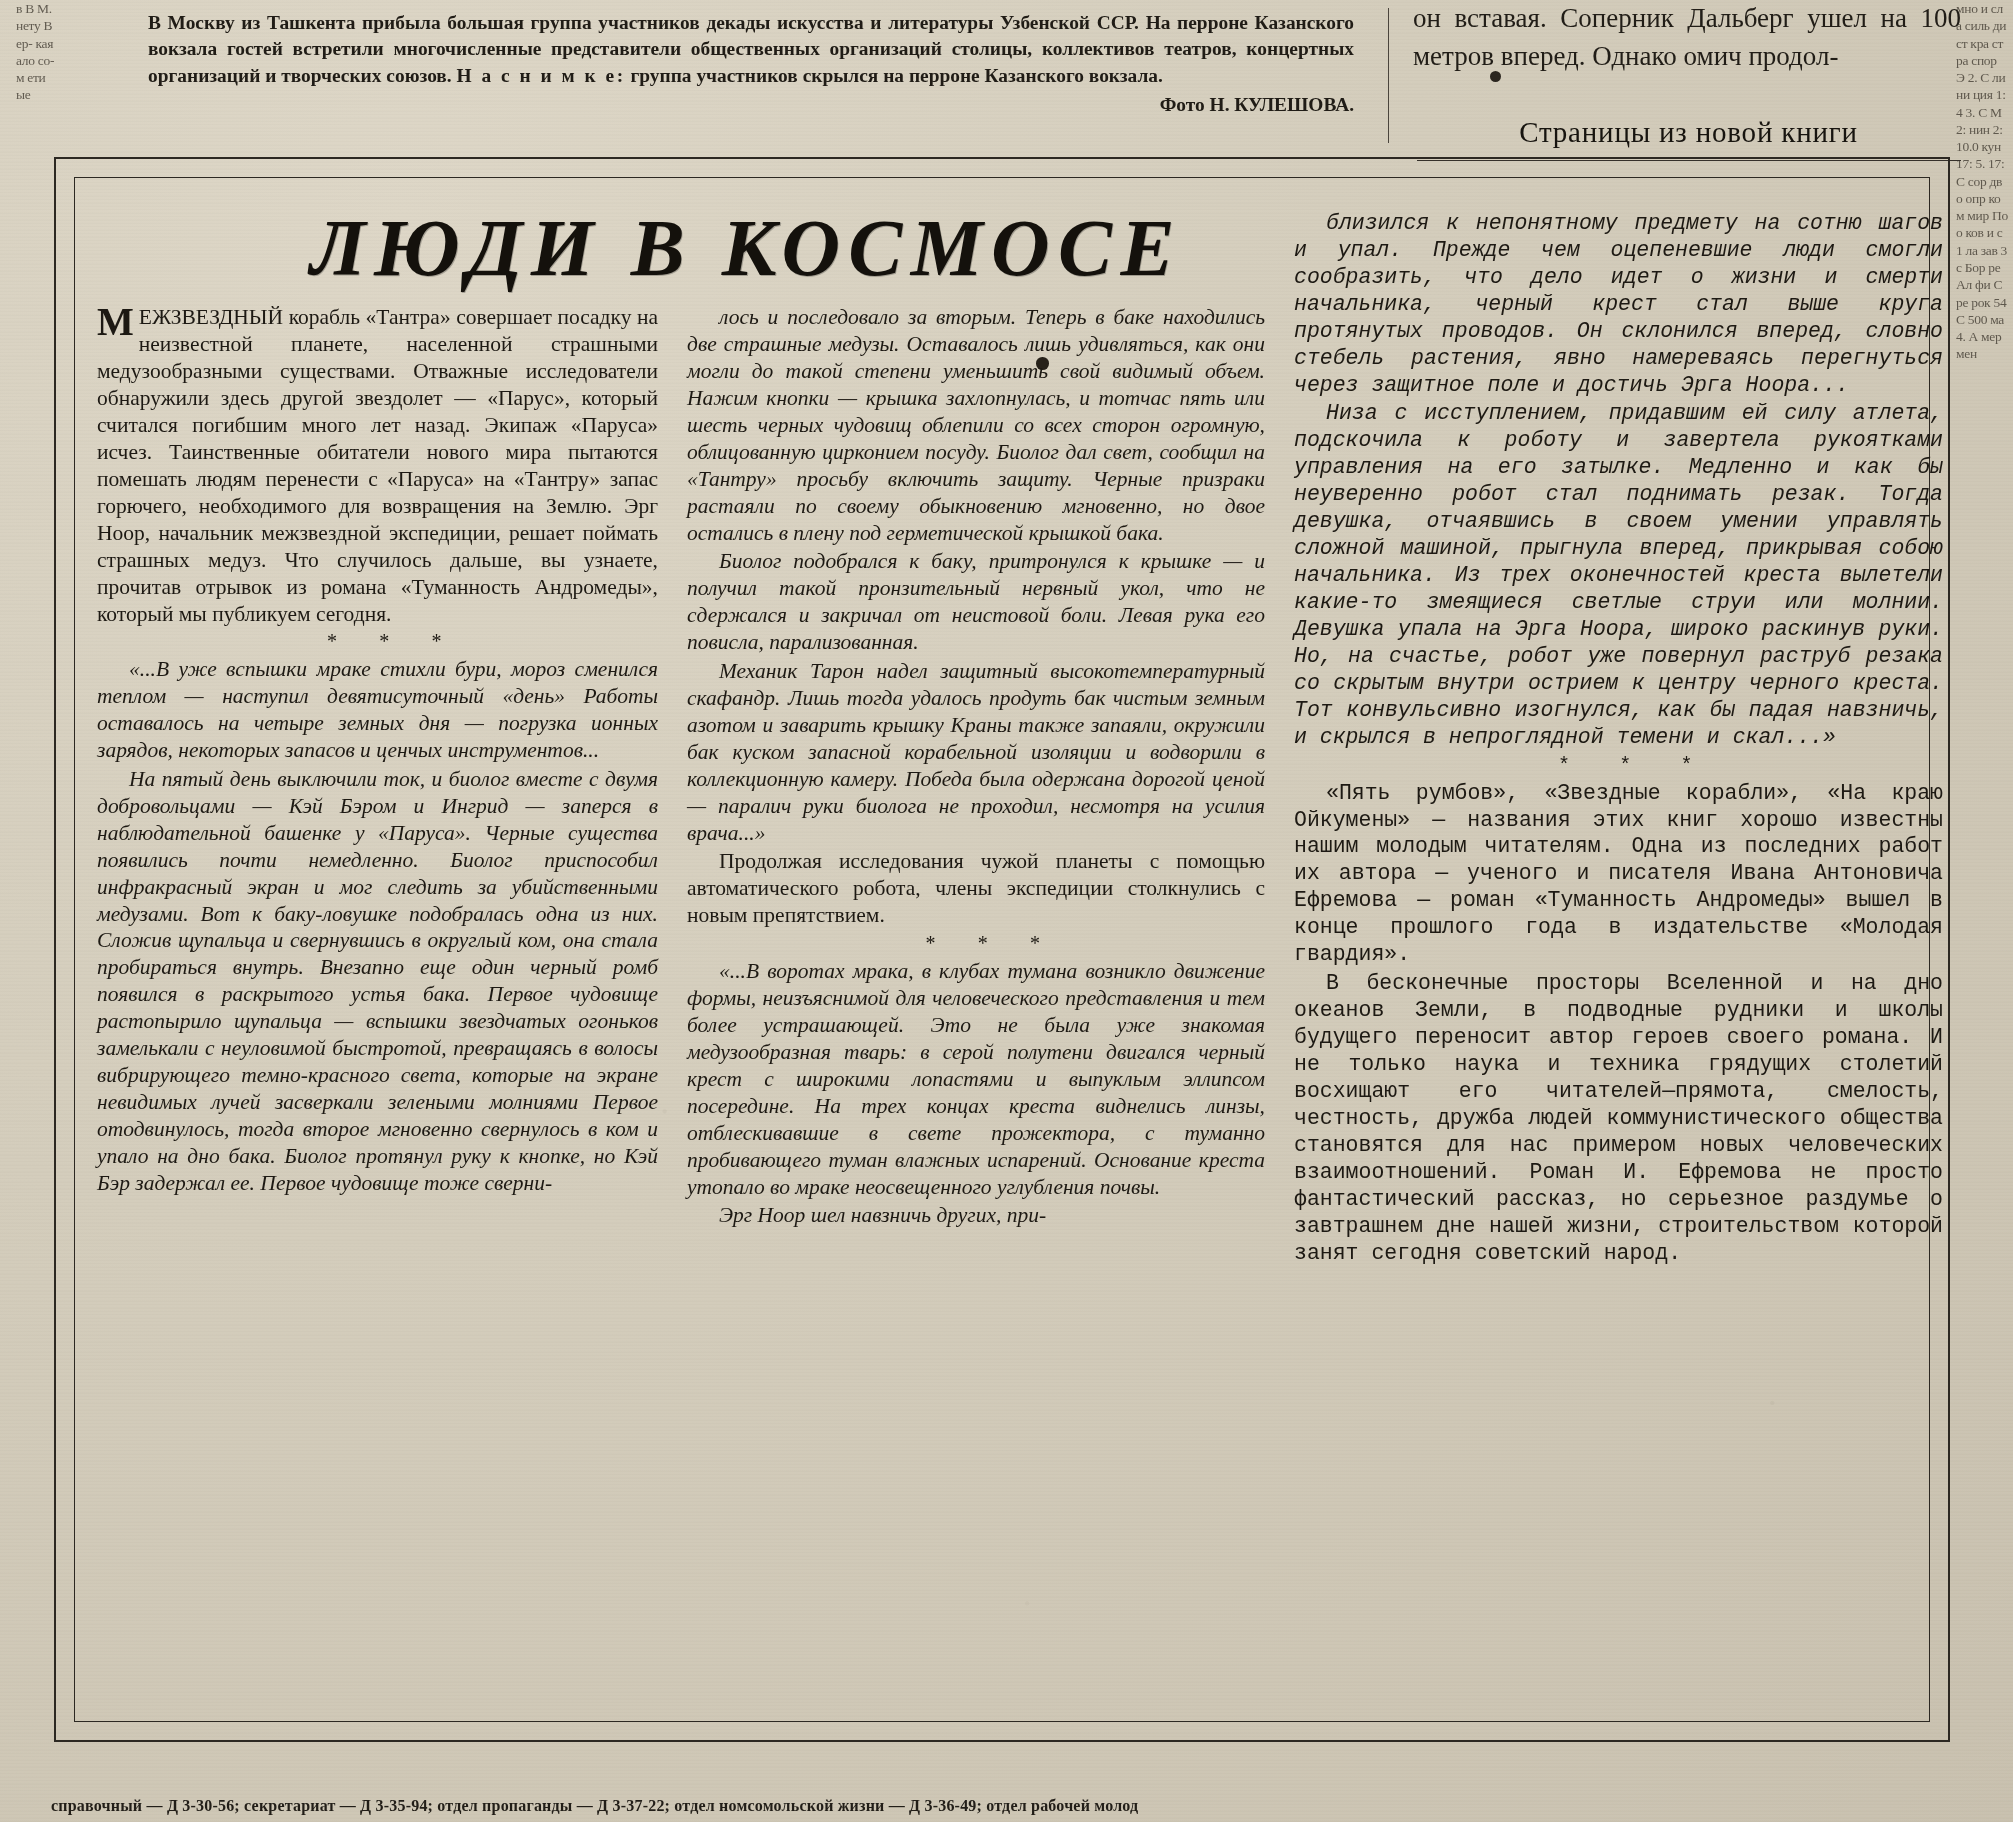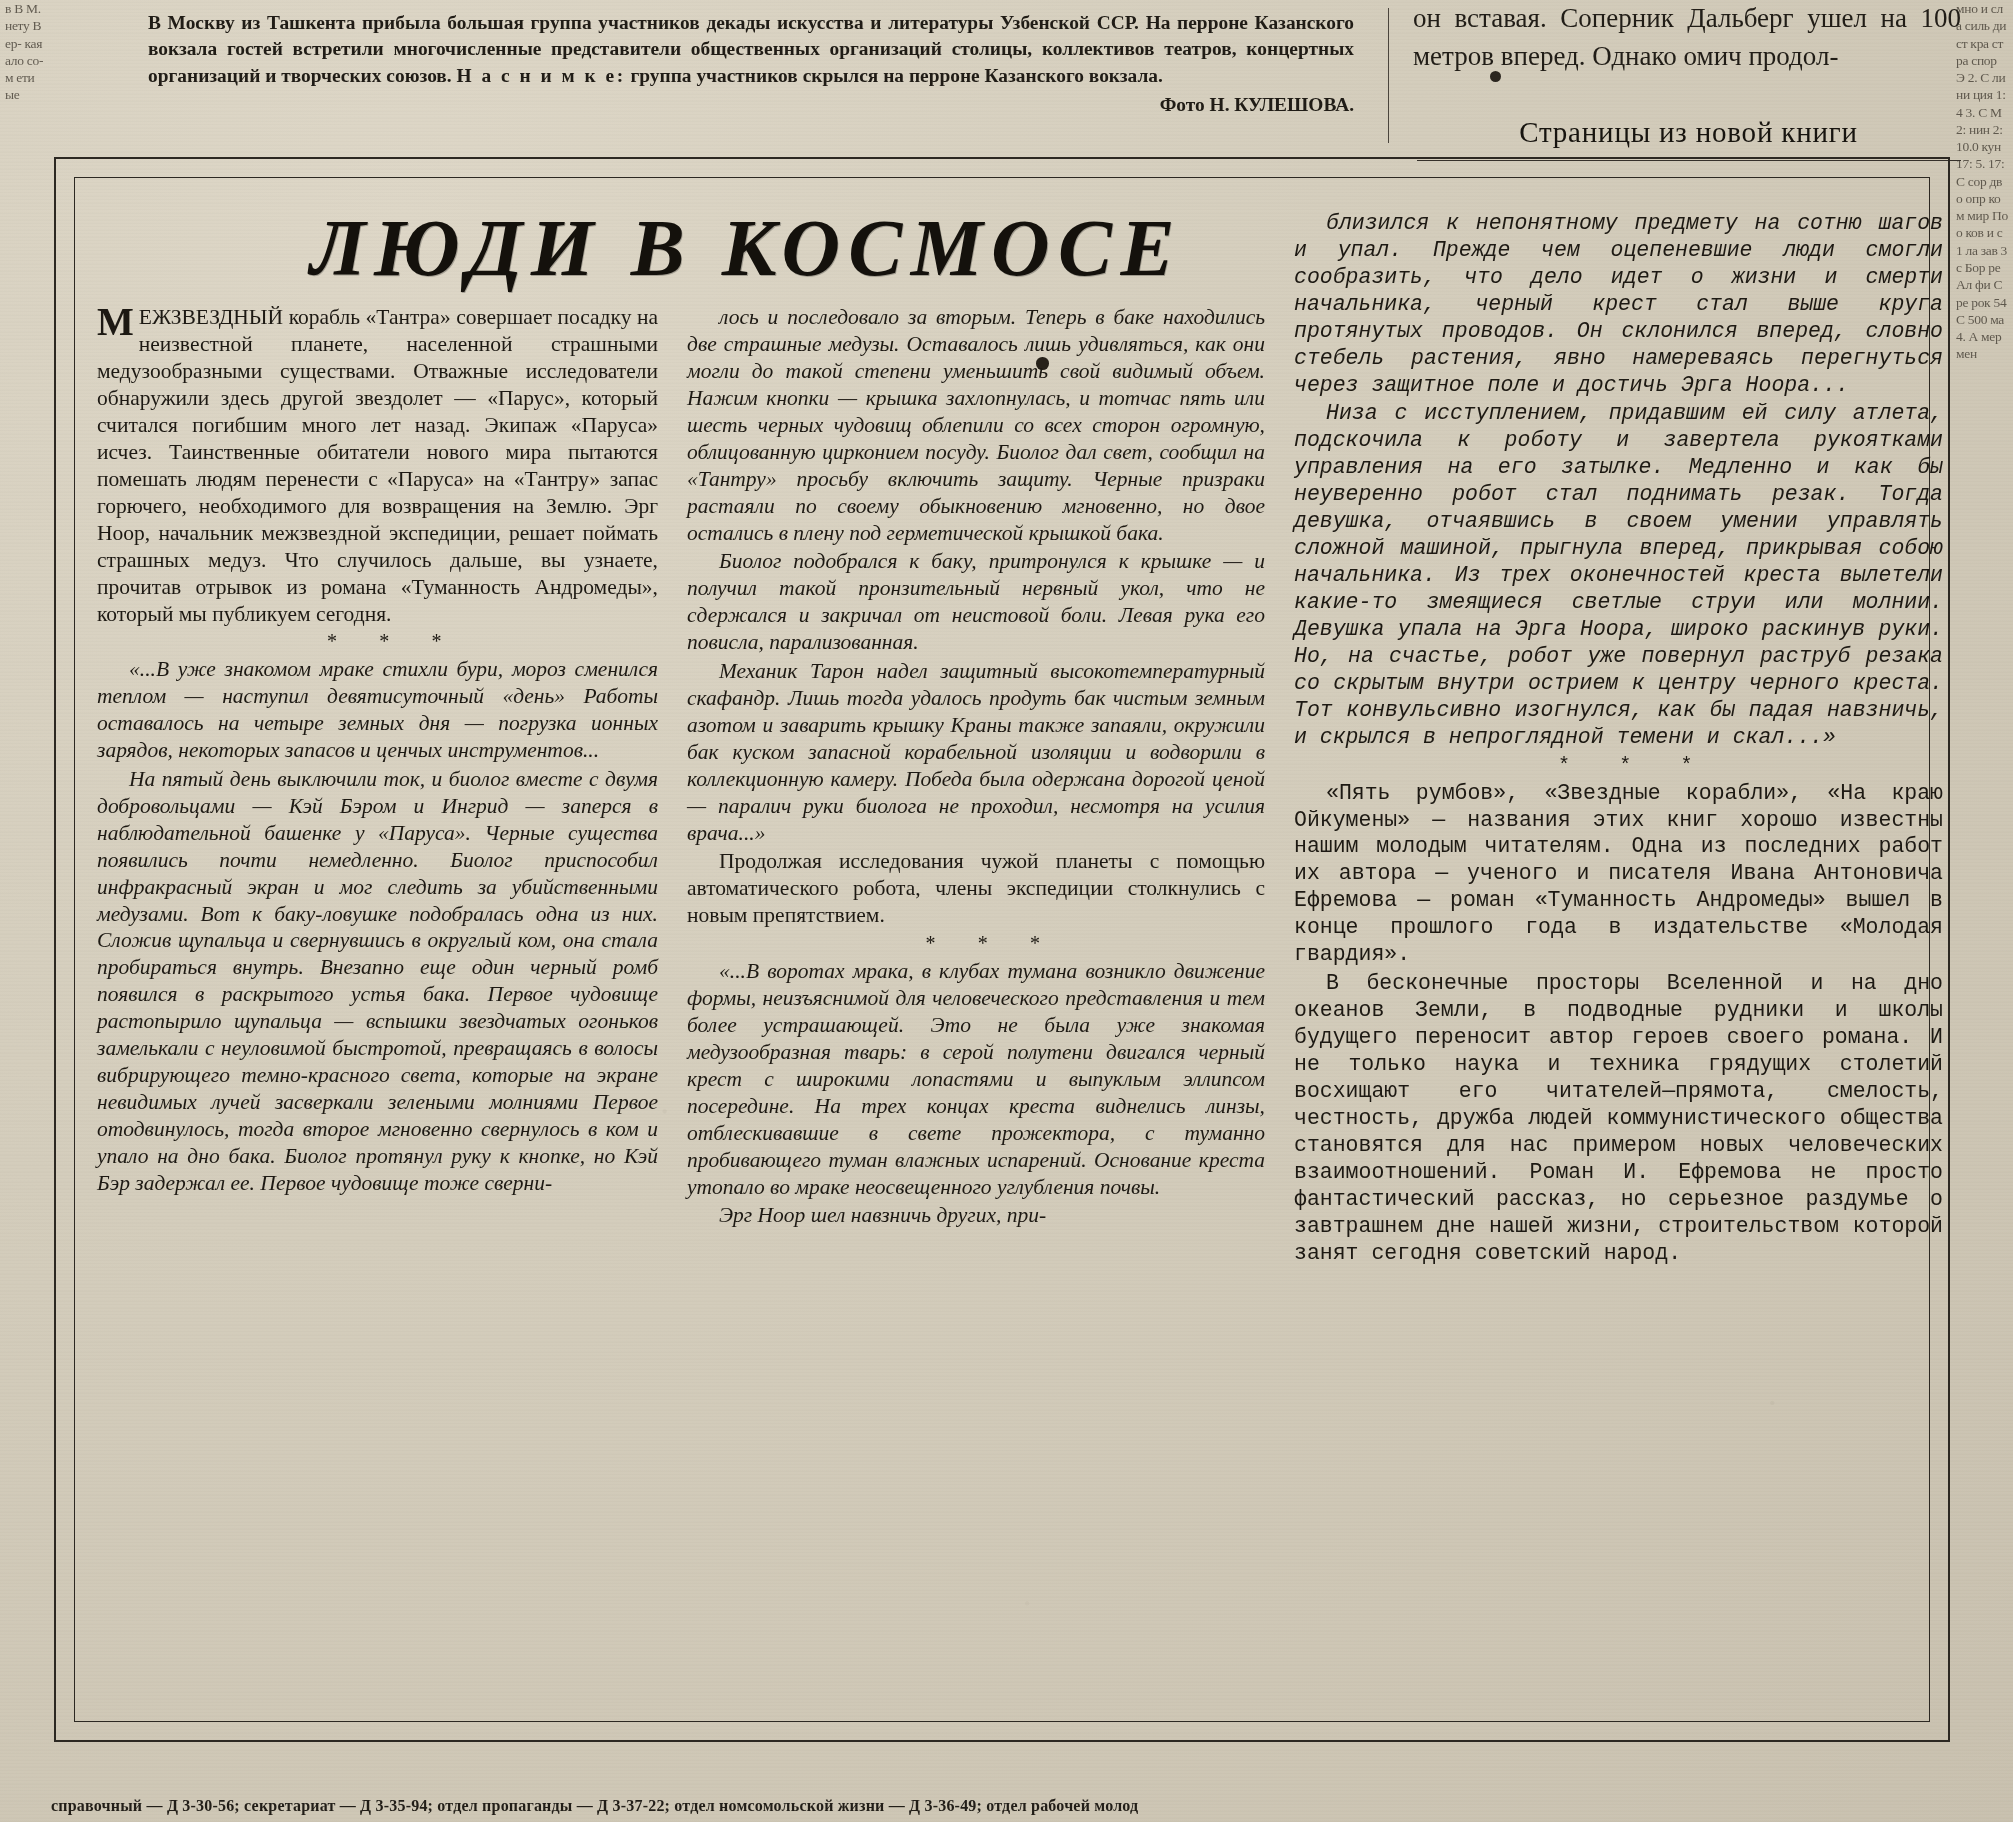--- a/index.html
+++ b/index.html
@@ -46,21 +46,21 @@
     width: 39px;
     height: 1822px;
     font-size: 13.5px;
     line-height: 1.28;
     color: #3a342b;
     opacity: .75;
     overflow: hidden;
     letter-spacing: -0.3px;
     word-break: break-all;
   }
-  .edge-left { left: 5px; }
+  .edge-left { left: 16px; }
   .edge-right { right: 6px; width: 52px; margin-left: 8px; }
 
   
   .top-strip {
     position: absolute;
     top: 0;
     left: 51px;
     right: 67px;
     height: 148px;
   }
@@ -259,21 +259,21 @@
       <div class="hl-wrap">
         <h1 class="headline">ЛЮДИ В КОСМОСЕ</h1>
       </div>
 
       <div class="bullet-top"></div>
 
       <div class="cols">
         <div class="col c1">
             <p class="noind"><span class="dropcap">М</span>ЕЖЗВЕЗДНЫЙ корабль «Тантра» совершает посадку на неизвестной планете, населенной страшными медузообразными существами. Отважные исследователи обнаружили здесь другой звездолет — «Парус», который считался погибшим много лет назад. Экипаж «Паруса» исчез. Таинственные обитатели нового мира пытаются помешать людям перенести с «Паруса» на «Тантру» запас горючего, необходимого для возвращения на Землю. Эрг Ноор, начальник межзвездной экспедиции, решает поймать страшных медуз. Что случилось дальше, вы узнаете, прочитав отрывок из романа «Туманность Андромеды», который мы публикуем сегодня.</p>
             <p class="stars">* * *</p>
-            <p class="ital">«...В уже знакомом мраке стихли бури, мороз сменился теплом — наступил девятисуточный «день» Работы оставалось на четыре земных дня — погрузка ионных зарядов, некоторых запасов и ценчых инструментов...</p>
+            <p class="ital">«...В уже вспышки мраке стихли бури, мороз сменился теплом — наступил девятисуточный «день» Работы оставалось на четыре земных дня — погрузка ионных зарядов, некоторых запасов и ценчых инструментов...</p>
             <p class="ital">На пятый день выключили ток, и биолог вместе с двумя добровольцами — Кэй Бэром и Ингрид — заперся в наблюдательной башенке у «Паруса». Черные существа появились почти немедленно. Биолог приспособил инфракрасный экран и мог следить за убийственными медузами. Вот к баку-ловушке подобралась одна из них. Сложив щупальца и свернувшись в округлый ком, она стала пробираться внутрь. Внезапно еще один черный ромб появился в раскрытого устья бака. Первое чудовище растопырило щупальца — вспышки звездчатых огоньков замелькали с неуловимой быстротой, превращаясь в волосы вибрирующего темно-красного света, которые на экране невидимых лучей засверкали зелеными молниями Первое отодвинулось, тогда второе мгновенно свернулось в ком и упало на дно бака. Биолог протянул руку к кнопке, но Кэй Бэр задержал ее. Первое чудовище тоже сверни-</p>
           </div>
         <div class="col c2">
             <p class="ital">лось и последовало за вторым. Теперь в баке находились две страшные медузы. Оставалось лишь удивляться, как они могли до такой степени уменьшить свой видимый объем. Нажим кнопки — крышка захлопнулась, и тотчас пять или шесть черных чудовищ облепили со всех сторон огромную, облицованную цирконием посуду. Биолог дал свет, сообщил на «Тантру» просьбу включить защиту. Черные призраки растаяли по своему обыкновению мгновенно, но двое остались в плену под герметической крышкой бака.</p>
             <p class="ital">Биолог подобрался к баку, притронулся к крышке — и получил такой пронзительный нервный укол, что не сдержался и закричал от неистовой боли. Левая рука его повисла, парализованная.</p>
             <p class="ital">Механик Тарон надел защитный высокотемпературный скафандр. Лишь тогда удалось продуть бак чистым земным азотом и заварить крышку Краны также запаяли, окружили бак куском запасной корабельной изоляции и водворили в коллекционную камеру. Победа была одержана дорогой ценой — паралич руки биолога не проходил, несмотря на усилия врача...»</p>
             <p>Продолжая исследования чужой планеты с помощью автоматического робота, члены экспедиции столкнулись с новым препятствием.</p>
             <p class="stars">* * *</p>
             <p class="ital">«...В воротах мрака, в клубах тумана возникло движение формы, неизъяснимой для человеческого представления и тем более устрашающей. Это не была уже знакомая медузообразная тварь: в серой полутени двигался черный крест с широкими лопастями и выпуклым эллипсом посередине. На трех концах креста виднелись линзы, отблескивавшие в свете прожектора, с туманно пробивающего туман влажных испарений. Основание креста утопало во мраке неосвещенного углубления почвы.</p>
             <p class="ital">Эрг Ноор шел навзничь других, при-</p>

